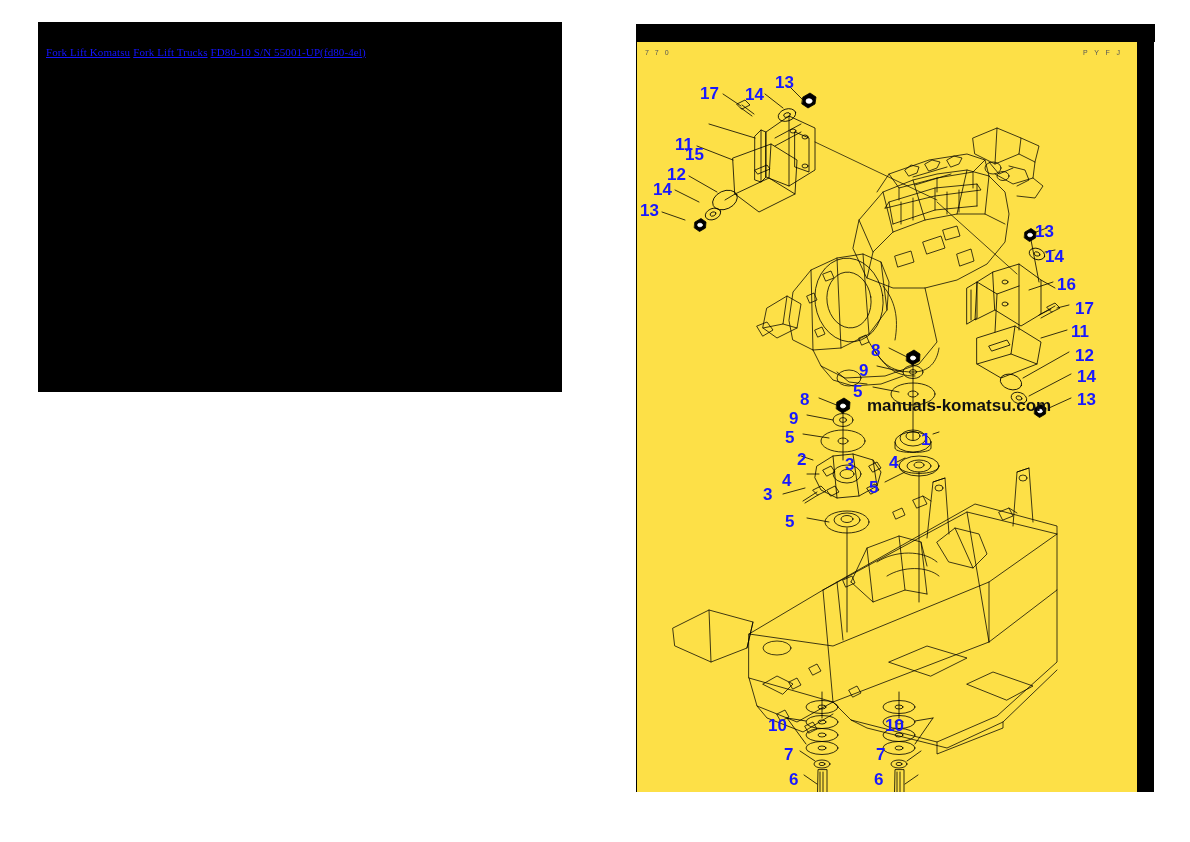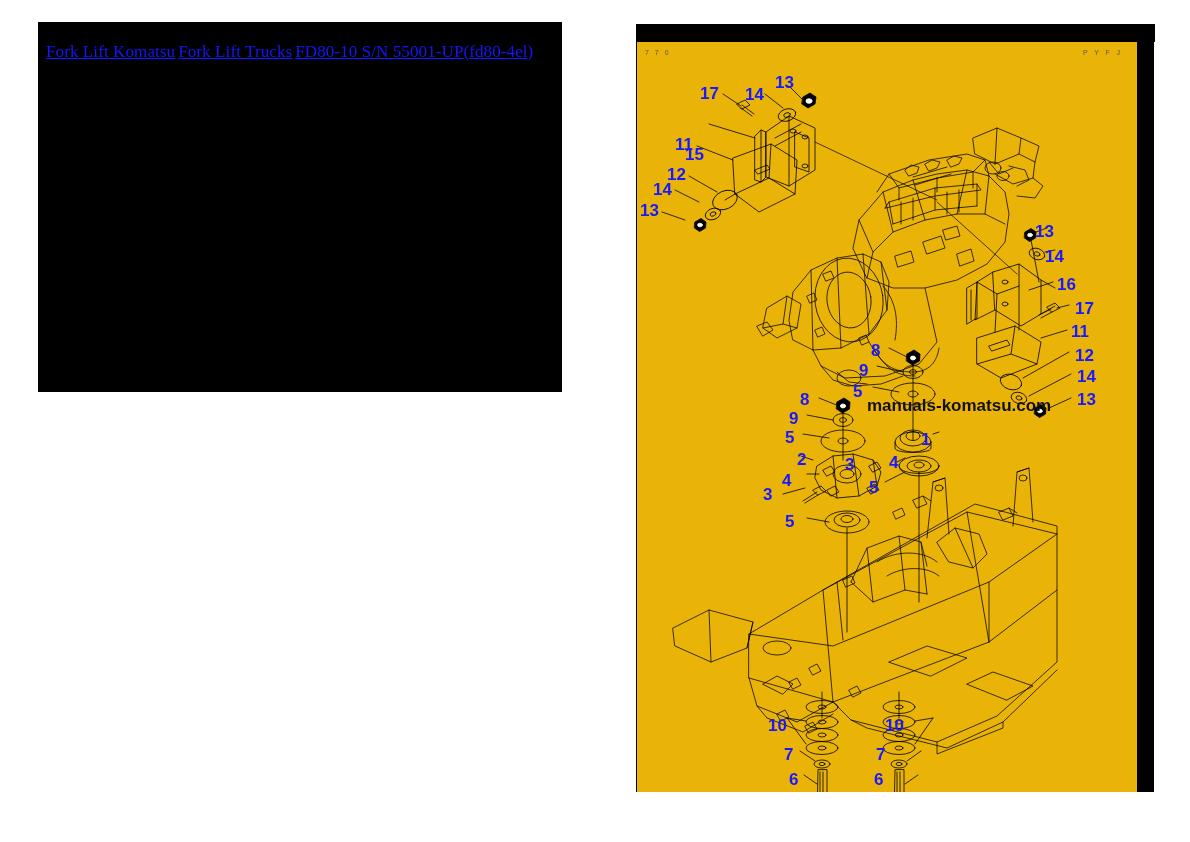--- a/index.html
+++ b/index.html
@@ -6,32 +6,32 @@
   body{width:1190px;height:842px;position:relative;overflow:hidden;font-family:"Liberation Serif",serif;}
 
   
   #black-panel{
     position:absolute;left:38px;top:22px;width:524px;height:370px;
     background:#000000;
   }
   #breadcrumb{
     position:absolute;left:8px;top:24px;
     font-family:"Liberation Serif",serif;
-    font-size:17px;line-height:12px;white-space:nowrap;
+    font-size:11px;line-height:12px;white-space:nowrap;
   }
   #breadcrumb a{
     color:#1414ff;text-decoration:underline;letter-spacing:.1px;
     font-weight:400;
   }
   #breadcrumb .sep{display:inline-block;width:3px;}
 
   
   #diagram-panel{
     position:absolute;left:636px;top:24px;width:516px;height:768px;
-    background:#eab308;
+    background:#fde047;
     border-left:1.5px solid #000;
   }
   #panel-topbar{
     position:absolute;left:-1.5px;top:0;width:519px;height:18px;background:#000;
   }
   #panel-rightbar{
     position:absolute;left:500px;top:0;width:17px;height:768px;background:#000;
   }
   #corner-code-left{
     position:absolute;left:8px;top:25px;font-family:"Liberation Sans",sans-serif;

